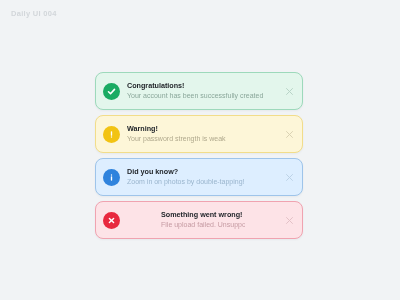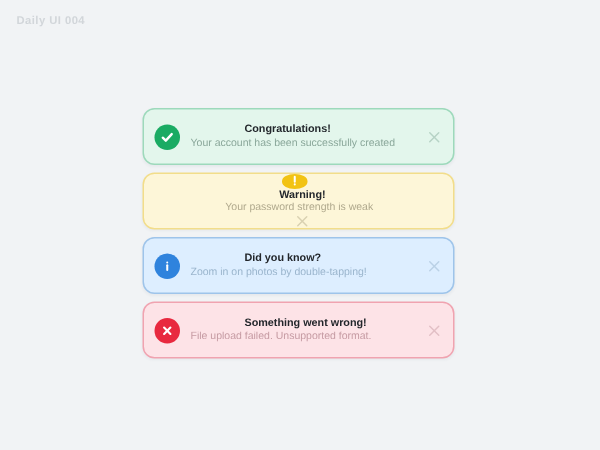--- a/index.html
+++ b/index.html
@@ -70,21 +70,20 @@
     gap: 1px;
   }
 
   .alert-title {
     font-size: 7.2px;
     font-weight: 700;
     color: #22262b;
     line-height: 1.15;
     white-space: nowrap;
     overflow: hidden;
-    margin-left: 36px;
   }
 
   .alert-message {
     font-size: 7px;
     font-weight: 400;
     line-height: 1.15;
     white-space: nowrap;
     overflow: hidden;
   }
 
@@ -101,33 +100,33 @@
   }
   .alert-close svg { display: block; }
 
   
   .alert-success { background: #e3f6ec; border-color: #9dd9bb; }
   .alert-success .alert-icon { background: #1aab63; }
   .alert-success .alert-message { color: #8aa79a; }
   .alert-success .alert-close { color: #93b7a7; }
 
   
-  .alert-warning { background: #fdf6d8; border-color: #f2dd8a; flex-direction: column; }
+  .alert-warning { background: #fdf6d8; border-color: #f2dd8a; }
   .alert-warning .alert-icon { background: #f2c313; }
   .alert-warning .alert-message { color: #b0a98d; }
   .alert-warning .alert-close { color: #bdb493; }
 
   
   .alert-info { background: #ddeeff; border-color: #9ec4ea; }
   .alert-info .alert-icon { background: #2f83dd; }
   .alert-info .alert-message { color: #9ab5cd; }
   .alert-info .alert-close { color: #9fbad2; }
 
   
-  .alert-error { background: #fde3e7; border-color: #f0a3b0; }
+  .alert-error { background: #fde3e7; border-color: #f0a3b0; gap: 34px; }
   .alert-error .alert-icon { background: #e8293f; }
   .alert-error .alert-message { color: #c69ba3; }
   .alert-error .alert-close { color: #cda3ab; }
 </style>
 </head>
 <body>
 
 <div id="app-title">Daily UI 004</div>
 
 <div id="alert-stack">

